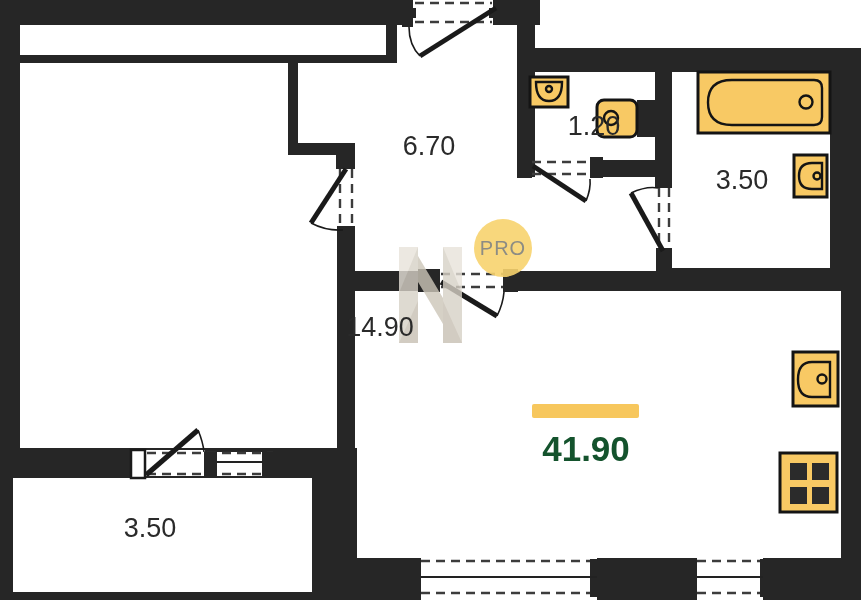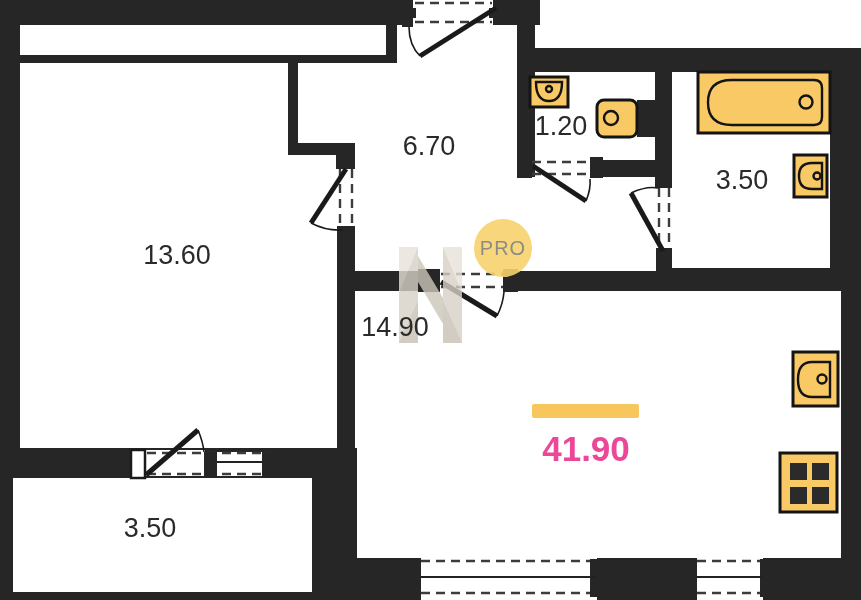--- a/index.html
+++ b/index.html
@@ -8,21 +8,21 @@
     font-family:"Liberation Sans",sans-serif;overflow:hidden;
   }
   .plan svg{position:absolute;left:0;top:0;}
   .room-label{
     position:absolute;transform:translate(-50%,-50%);
     font-size:27px;color:#2a2a2a;letter-spacing:0px;white-space:nowrap;
     z-index:5;
   }
   .total-label{
     position:absolute;transform:translate(-50%,-50%);
-    font-size:35px;font-weight:700;color:#ec4899;white-space:nowrap;z-index:5;
+    font-size:35px;font-weight:700;color:#14532d;white-space:nowrap;z-index:5;
   }
   .highlight-bar{
     position:absolute;left:532px;top:404px;width:107px;height:14px;
     background:#F7C75D;border-radius:2px;z-index:4;
   }
   .wall{fill:#262626;}
   .cut{fill:#ffffff;}
   .dash{stroke:#3c3c3c;stroke-width:2.4;stroke-dasharray:9 6;fill:none;}
   .winline{stroke:#222;stroke-width:2;fill:none;}
   .leaf{stroke:#1a1a1a;stroke-width:5;fill:none;}
@@ -194,28 +194,27 @@
       <polygon points="443,247 462,247 462,293" fill="#E8E3DA"></polygon>
       <polygon points="443,343 462,343 443,301" fill="#C7C0B3"></polygon>
       <polygon points="418,256 443,298 443,324 418,282" fill="#CDC6B9"></polygon>
     </g>
     <g>
       <circle class="badge" cx="503" cy="248" r="29"></circle>
       <text class="badge-text" x="503" y="255">PRO</text>
     </g>
   </svg>
 
-  <div class="room-label" style="left:177px;top:255px">13.60</div>
 
   <div class="room-label" style="left:429px;top:146px">6.70</div>
 
-  <div class="room-label" style="left:561px;top:126px">1.20</div>
+  <div class="room-label" style="left:594px;top:126px">1.20</div>
 
   <div class="room-label" style="left:742px;top:180px">3.50</div>
 
-  <div class="room-label" style="left:395px;top:327px">14.90</div>
+  <div class="room-label" style="left:380px;top:327px">14.90</div>
 
   <div class="room-label" style="left:150px;top:528px">3.50</div>
 
   <div class="highlight-bar"></div>
   <div class="total-label" style="left:586px;top:449px">41.90</div>
 
 </div>
 
 </body></html>

